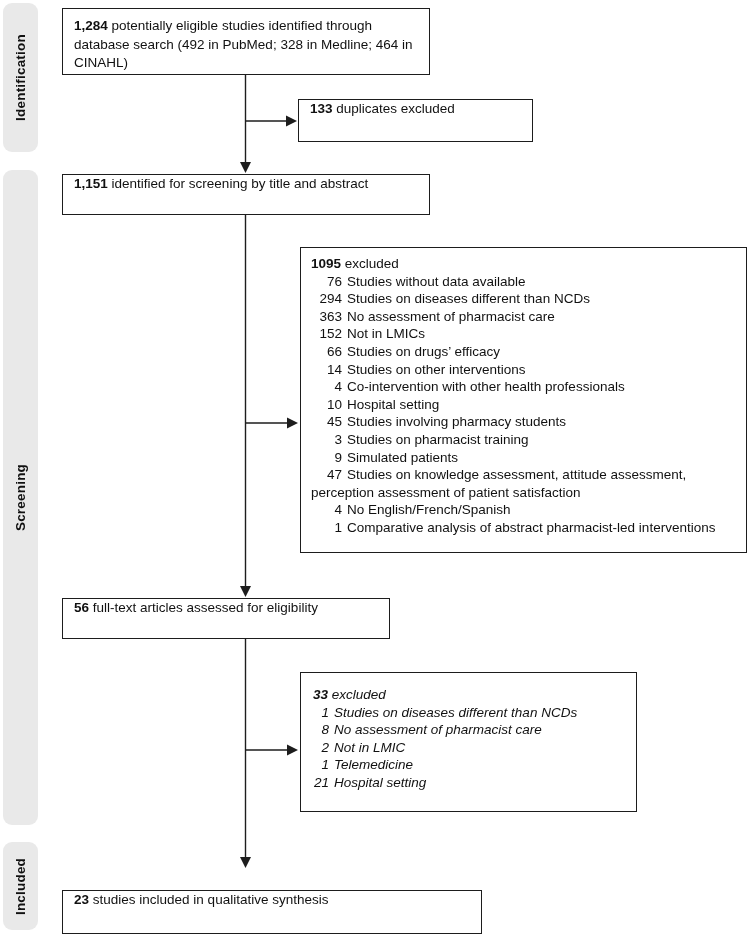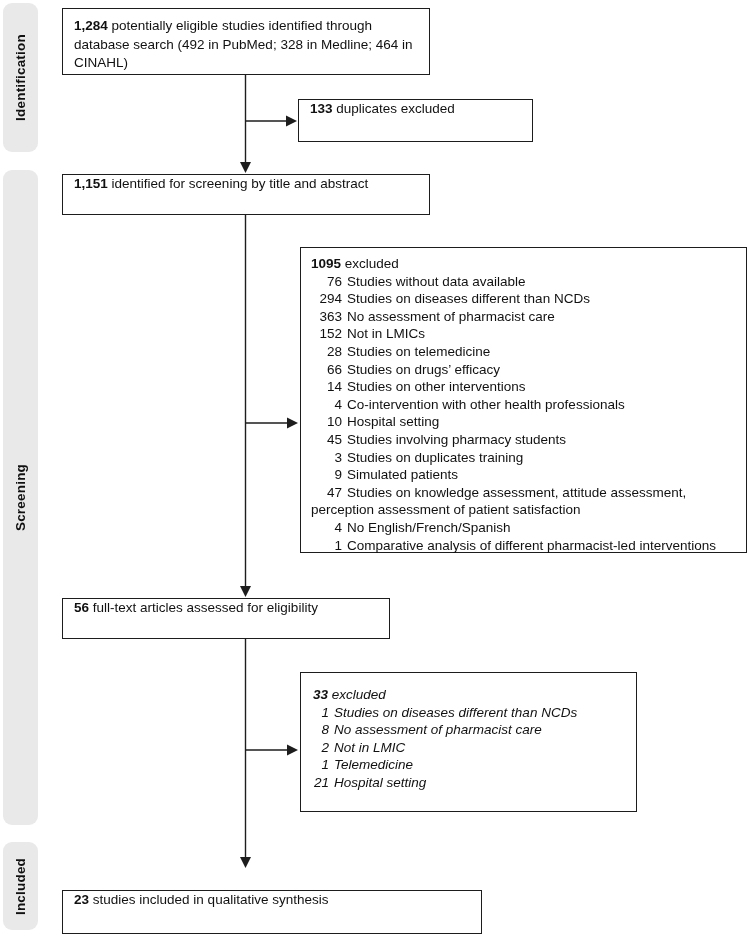--- a/index.html
+++ b/index.html
@@ -114,24 +114,20 @@
         <div class="reason">
           <span class="rnum">363</span>
           <span class="rtxt">No assessment of pharmacist care</span>
         </div>
 
         <div class="reason">
           <span class="rnum">152</span>
           <span class="rtxt">Not in LMICs</span>
         </div>
 
-        <div class="reason">
-          <span class="rnum">28</span>
-          <span class="rtxt">Studies on telemedicine</span>
-        </div>
 
         <div class="reason">
           <span class="rnum">66</span>
           <span class="rtxt">Studies on drugs’ efficacy</span>
         </div>
 
         <div class="reason">
           <span class="rnum">14</span>
           <span class="rtxt">Studies on other interventions</span>
         </div>
@@ -146,42 +142,42 @@
           <span class="rtxt">Hospital setting</span>
         </div>
 
         <div class="reason">
           <span class="rnum">45</span>
           <span class="rtxt">Studies involving pharmacy students</span>
         </div>
 
         <div class="reason">
           <span class="rnum">3</span>
-          <span class="rtxt">Studies on duplicates training</span>
+          <span class="rtxt">Studies on pharmacist training</span>
         </div>
 
         <div class="reason">
           <span class="rnum">9</span>
           <span class="rtxt">Simulated patients</span>
         </div>
 
         <div class="reason">
           <span class="rnum">47</span>
           <span class="rtxt">Studies on knowledge assessment, attitude assessment,</span>
         </div>
         <div class="reason-cont">perception assessment of patient satisfaction</div>
 
         <div class="reason">
           <span class="rnum">4</span>
           <span class="rtxt">No English/French/Spanish</span>
         </div>
 
         <div class="reason">
           <span class="rnum">1</span>
-          <span class="rtxt">Comparative analysis of different pharmacist-led interventions</span>
+          <span class="rtxt">Comparative analysis of abstract pharmacist-led interventions</span>
         </div>
 
       </div>
   </div>
 
   <div class="box single" style="left:62px;top:598px;width:328px;height:41px">
     <p><span class="b">56</span> <span>full-text articles assessed for eligibility</span></p>
   </div>
 
   <div class="box excl x2" style="left:300px;top:672px;width:337px;height:140px">

